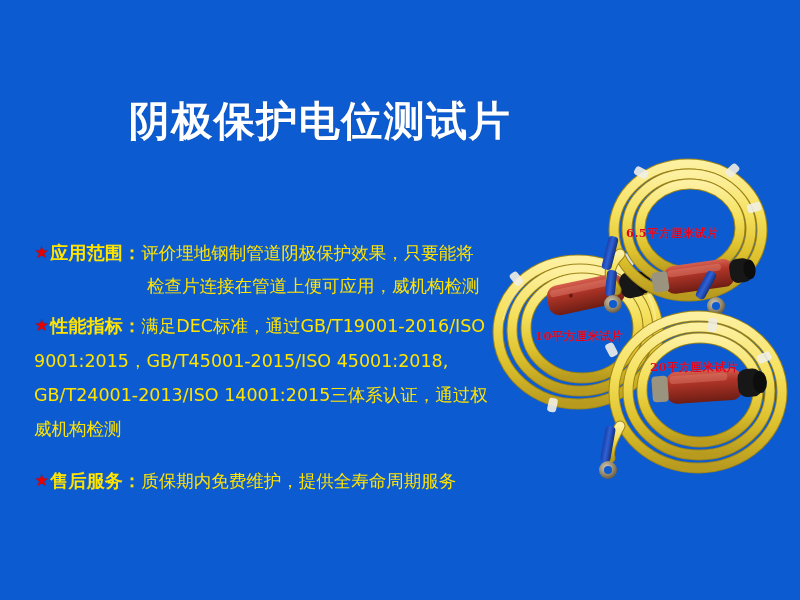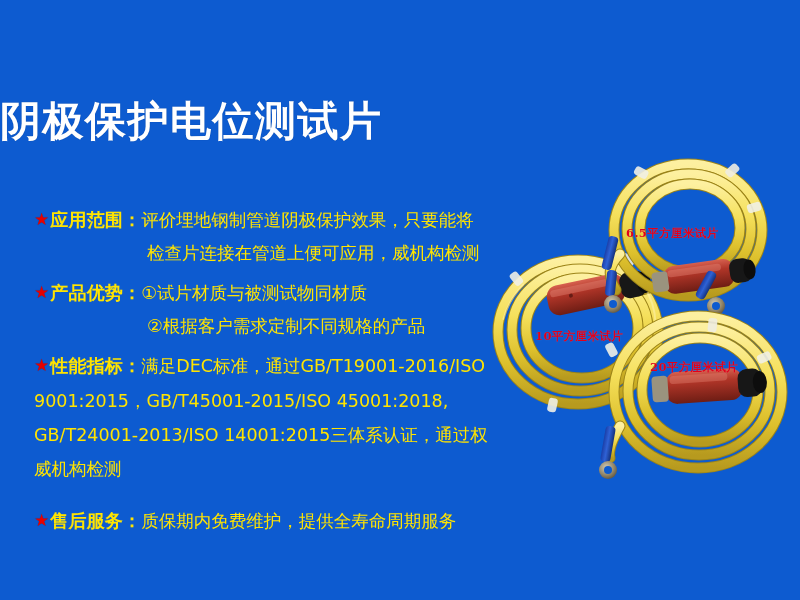--- a/index.html
+++ b/index.html
@@ -17,35 +17,35 @@
     font-family: "DejaVu Sans", "Liberation Sans", sans-serif;
     -webkit-font-smoothing: antialiased;
   }
 
   
   #title {
     position: absolute;
     left: 0;
     top: 96px;
     width: 640px;
-    text-align: left;
+    text-align: center;
     color: #ffffff;
     font-size: 41px;
     font-weight: bold;
     letter-spacing: 1.5px;
     line-height: 50px;
     white-space: nowrap;
     text-shadow: 0 0 1px rgba(0,0,0,0.25);
   }
 
   
   #body-copy {
     position: absolute;
     left: 34px;
-    top: 203px;
+    top: 236px;
     width: 480px;
     color: #ffe400;
   }
   .bullet {
     position: relative;
     margin-bottom: 2px;
   }
   .star {
     color: #e60000;
     font-size: 17px;
@@ -113,26 +113,20 @@
 
   <div id="body-copy">
 
     <div class="bullet b1">
       <div class="line">
         <span class="star">★</span><span class="lbl">应用范围：</span><span class="txt">评价埋地钢制管道阴极保护效果，只要能将</span>
       </div>
       <div class="line indent txt">检查片连接在管道上便可应用，威机构检测</div>
     </div>
 
-    <div class="bullet b2">
-      <div class="line">
-        <span class="star">★</span><span class="lbl">产品优势：</span><span class="txt">①试片材质与被测试物同材质</span>
-      </div>
-      <div class="line indent2 txt">②根据客户需求定制不同规格的产品</div>
-    </div>
 
     <div class="bullet b3">
       <div class="perf-line">
         <span class="star">★</span><span class="lbl">性能指标：</span><span class="txt">满足DEC标准，通过GB/T19001-2016/ISO</span>
       </div>
       <div class="perf-line txt">9001:2015，GB/T45001-2015/ISO 45001:2018,</div>
       <div class="perf-line txt">GB/T24001-2013/ISO 14001:2015三体系认证，通过权</div>
       <div class="perf-line txt">威机构检测</div>
     </div>
 

